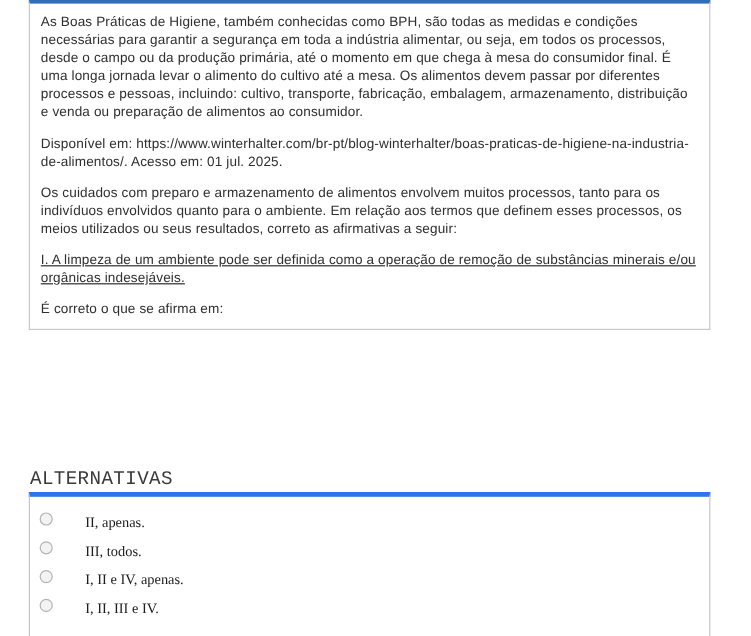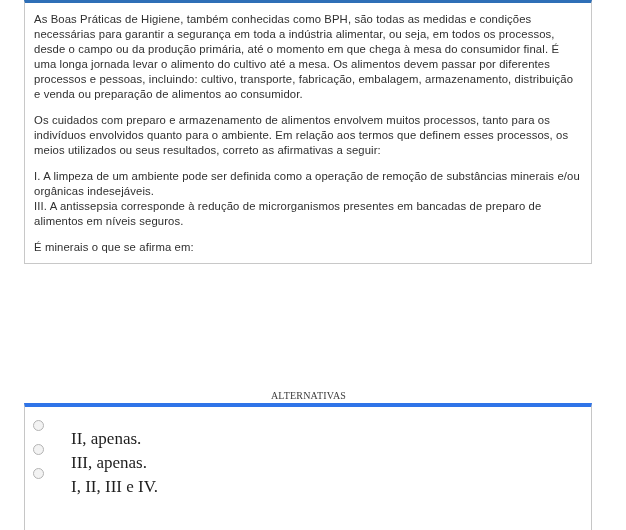--- a/index.html
+++ b/index.html
@@ -48,37 +48,37 @@
   }
   .q-block:last-child {
     margin-bottom: 0;
   }
   .q-block.tight {
     margin-bottom: 0;
   }
 
   .stmt-list .stmt {
     margin: 0;
+    text-decoration: underline;
   }
 
   
   .alternatives-section {
     position: absolute;
     left: 24px;
     top: 390px;
     width: 568px;
   }
 
   .alt-header {
-    font-size: 10px;
+    font-size: 16px;
     color: #3b3b3b;
     letter-spacing: 0.02em;
     padding: 0 0 2px 1px;
-    font-family: Liberation Serif, serif;
-    text-align: center;
+    font-family: Liberation Mono, monospace;
   }
 
   .alt-panel {
     box-sizing: border-box;
     border: 1px solid #c6c6c6;
     border-top: 4px solid #2f74e8;
     background: #ffffff;
     padding: 4px 0 6px 0;
     height: 136px;
     overflow: hidden;
@@ -97,65 +97,69 @@
     min-width: 11px;
     border-radius: 50%;
     border: 1px solid #b4b4b4;
     background: #f3f3f3;
     margin-top: 9px;
     box-sizing: border-box;
   }
 
   .alt-label {
     font-family: "Liberation Serif", serif;
-    font-size: 17px;
+    font-size: 12px;
     color: #1d1d1d;
     margin-left: 27px;
-    margin-top: 21px;
+    margin-top: 10px;
     line-height: 14px;
     white-space: nowrap;
   }
 </style>
 </head>
 <body>
 
 <div class="page">
 
   <div class="question-panel">
 
     <p class="q-text q-block">As Boas Práticas de Higiene, também conhecidas como BPH, são todas as medidas e condições necessárias para garantir a segurança em toda a indústria alimentar, ou seja, em todos os processos, desde o campo ou da produção primária, até o momento em que chega à mesa do consumidor final. É uma longa jornada levar o alimento do cultivo até a mesa. Os alimentos devem passar por diferentes processos e pessoas, incluindo: cultivo, transporte, fabricação, embalagem, armazenamento, distribuição e venda ou preparação de alimentos ao consumidor.</p>
 
+    <p class="q-text q-block">Disponível em: https://www.winterhalter.com/br-pt/blog-winterhalter/boas-praticas-de-higiene-na-industria-de-alimentos/. Acesso em: 01 jul. 2025.</p>
 
     <p class="q-text q-block">Os cuidados com preparo e armazenamento de alimentos envolvem muitos processos, tanto para os indivíduos envolvidos quanto para o ambiente. Em relação aos termos que definem esses processos, os meios utilizados ou seus resultados, correto as afirmativas a seguir:</p>
 
     <div class="q-block stmt-list">
       <p class="q-text stmt">I. A limpeza de um ambiente pode ser definida como a operação de remoção de substâncias minerais e/ou orgânicas indesejáveis.</p>
-      <p class="q-text stmt">III. A antissepsia corresponde à redução de microrganismos presentes em bancadas de preparo de alimentos em níveis seguros.</p>
     </div>
 
-    <p class="q-text q-block tight">É minerais o que se afirma em:</p>
+    <p class="q-text q-block tight">É correto o que se afirma em:</p>
   </div>
 
   <div class="alternatives-section">
 
     <div class="alt-header">ALTERNATIVAS</div>
 
     <div class="alt-panel">
 
       <div class="alt-row">
         <span class="radio"></span>
         <span class="alt-label">II, apenas.</span>
       </div>
 
       <div class="alt-row">
         <span class="radio"></span>
-        <span class="alt-label">III, apenas.</span>
+        <span class="alt-label">III, todos.</span>
       </div>
 
 
+      <div class="alt-row">
+        <span class="radio"></span>
+        <span class="alt-label">I, II e IV, apenas.</span>
+      </div>
 
       <div class="alt-row">
         <span class="radio"></span>
         <span class="alt-label">I, II, III e IV.</span>
       </div>
 
     </div>
   </div>
 
 </div>

